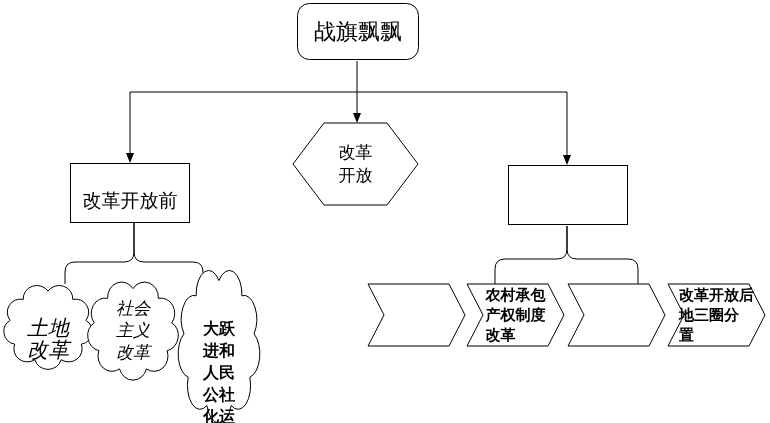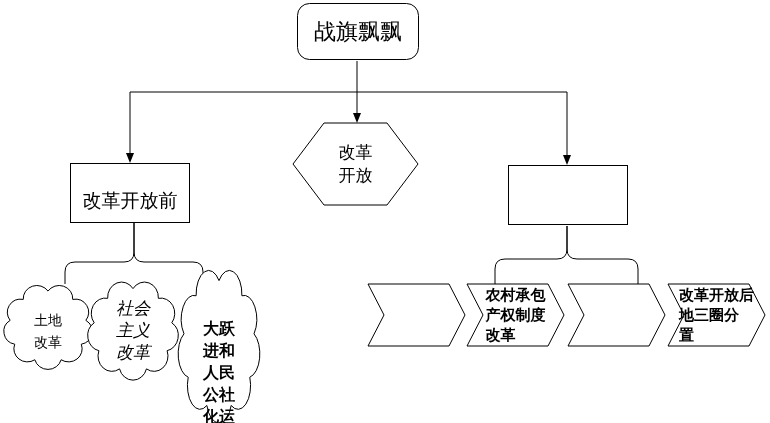--- a/index.html
+++ b/index.html
@@ -11,21 +11,21 @@
   #shapes{position:absolute;left:0;top:0;}
   .label{
     position:absolute;display:flex;align-items:center;justify-content:center;
     text-align:left;white-space:pre-line;color:#000;line-height:1.25;
     pointer-events:none;
   }
   .lbl-root{left:297px;top:3px;width:122px;height:57px;font-size:22px;}
   .lbl-hex{left:293px;top:123px;width:125px;height:82px;font-size:17px;line-height:23px;}
   .lbl-before{left:70px;top:163px;width:120px;height:76px;font-size:19px;}
   .lbl-after{left:508px;top:165px;width:120px;height:60px;font-size:19px;}
-  .lbl-cloud1{left:8px;top:292px;width:80px;height:77px;font-size:14px;line-height:22px;}
+  .lbl-cloud1{left:8px;top:300px;width:80px;height:77px;font-size:21px;line-height:22px;font-style:italic;}
   .lbl-cloud2{left:92px;top:285px;width:82px;height:90px;font-size:17px;line-height:22px;font-style:italic;}
   .lbl-cloud3{left:182px;top:275px;width:74px;height:140px;font-size:16px;line-height:22px;font-weight:700;margin-top:39px;}
   .lbl-chev{width:97px;height:62px;top:284px;font-size:15px;line-height:20px;font-weight:700;}
   .lbl-chev1{left:368px;}
   .lbl-chev2{left:467px;}
   .lbl-chev3{left:568px;width:96px;}
   .lbl-chev4{left:668px;}
   .shape{fill:#ffffff;stroke:#000000;stroke-width:1;}
   .edge{fill:none;stroke:#000000;stroke-width:1;}
   .arrowhead{fill:#000000;stroke:none;}

